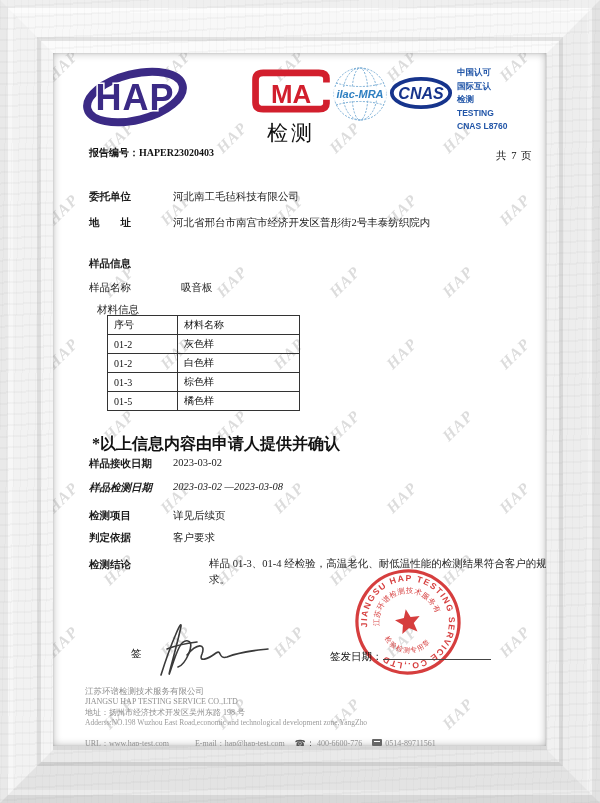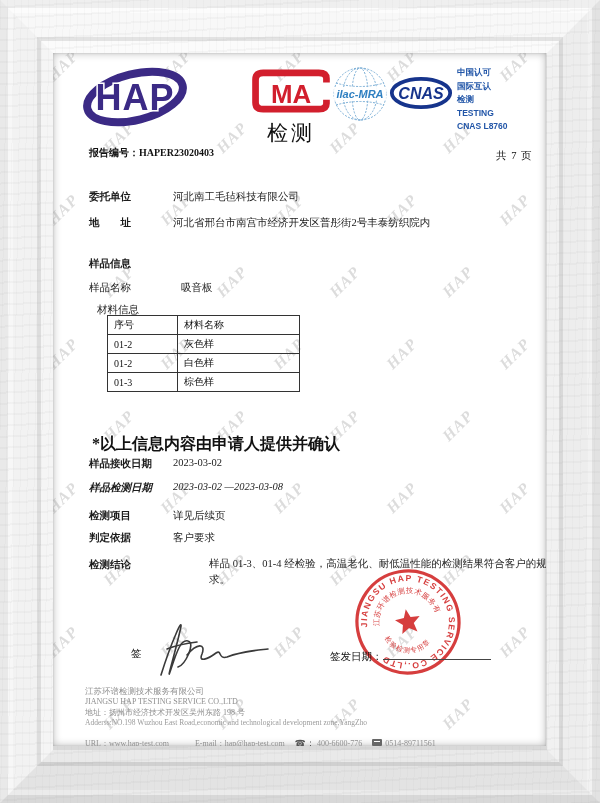--- a/index.html
+++ b/index.html
@@ -209,20 +209,24 @@
           <td>灰色样</td>
         </tr>
         <tr>
           <td>01-2</td>
           <td>白色样</td>
         </tr>
         <tr>
           <td>01-3</td>
           <td>棕色样</td>
         </tr>
+        <tr>
+          <td>01-5</td>
+          <td>橘色样</td>
+        </tr>
       </tbody>
   </table>
 
   <div class="abs note" style="left:39px; top:381px;">*以上信息内容由申请人提供并确认</div>
   <div class="fieldrow" style="top:404px;">
     <span class="lbl">样品接收日期</span>
     <span class="val txt">2023-03-02</span>
   </div>
   <div class="fieldrow" style="top:428px;font-style:italic;">
     <span class="lbl">样品检测日期</span>

